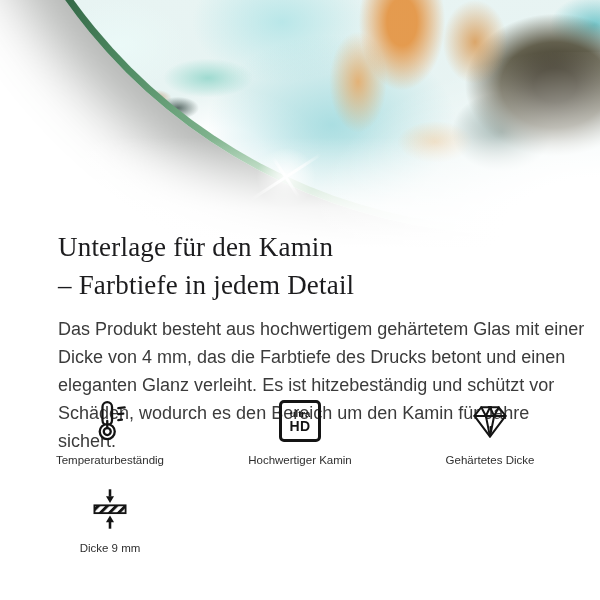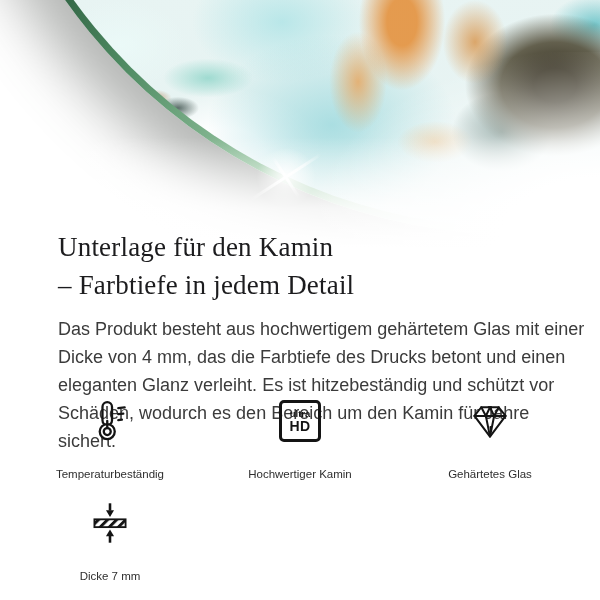--- a/index.html
+++ b/index.html
@@ -45,21 +45,21 @@
   .title{margin:0;font-family:"Liberation Serif","DejaVu Serif",serif;font-weight:400;
       font-size:27px;line-height:38px;color:#1c1c1e;letter-spacing:0.2px;}
   .title span{display:block;}
   .intro{margin:11px 0 0 0;font-size:18px;line-height:28px;color:#3b3b3b;}
 
   
   .features{position:absolute;left:15px;top:398px;width:570px;display:grid;
       grid-template-columns:1fr 1fr 1fr;row-gap:18px;}
   .feature{display:flex;flex-direction:column;align-items:center;}
   .icon-wrap{height:46px;display:flex;align-items:center;justify-content:center;}
-  .feature-label{margin-top:24px;font-size:11.5px;color:#2e2e2e;line-height:1.2;}
+  .feature-label{margin-top:10px;font-size:11.5px;color:#2e2e2e;line-height:1.2;}
   .uhd{width:36px;height:36px;border:3px solid #141414;border-radius:5px;display:flex;
       flex-direction:column;align-items:center;justify-content:center;line-height:1;color:#141414;}
   .uhd .u{font-size:9.5px;font-weight:700;margin-bottom:1px;}
   .uhd .hd{font-size:14px;font-weight:700;letter-spacing:0.3px;}
   svg.ficon{display:block;}
 </style>
 </head>
 <body>
 
 <div class="page">
@@ -112,36 +112,36 @@
     <div class="feature">
       <div class="icon-wrap">
         <svg class="ficon" width="44" height="44" viewBox="0 0 48 48" fill="none" stroke="#141414" stroke-width="2.2" stroke-linecap="round" stroke-linejoin="round">
           <path d="M14.5 9 H33.5 L41 18.5 L24 41 L7 18.5 Z"></path>
           <path d="M7 18.5 H41"></path>
           <path d="M14.5 9 L19.5 18.5 L24 9 L28.5 18.5 L33.5 9"></path>
           <path d="M19.5 18.5 L24 41 L28.5 18.5"></path>
           <path d="M24.6 30.5 L25.1 34.5"></path>
         </svg>
       </div>
-      <div class="feature-label">Gehärtetes Glas</div>
+      <div class="feature-label">Gehärtetes Dicke</div>
     </div>
 
 
     <div class="feature">
       <div class="icon-wrap">
         <svg class="ficon" width="44" height="44" viewBox="0 0 48 48">
           <defs>
             <pattern id="hstripe" patternUnits="userSpaceOnUse" width="7" height="7" patternTransform="rotate(45)">
               <rect width="3.2" height="7" fill="#141414"></rect>
             </pattern>
           </defs>
           <rect x="7" y="20" width="34" height="8.5" fill="url(#hstripe)" stroke="#141414" stroke-width="2"></rect>
           <line x1="24" y1="2.5" x2="24" y2="10.5" stroke="#141414" stroke-width="2.8"></line>
           <polygon points="19.6,10 28.4,10 24,17.5" fill="#141414"></polygon>
           <line x1="24" y1="45.5" x2="24" y2="37.5" stroke="#141414" stroke-width="2.8"></line>
           <polygon points="19.6,38.5 28.4,38.5 24,31" fill="#141414"></polygon>
         </svg>
       </div>
-      <div class="feature-label">Dicke 7 mm</div>
+      <div class="feature-label">Dicke 9 mm</div>
     </div>
 
   </div>
 </div>
 
 </body></html>

